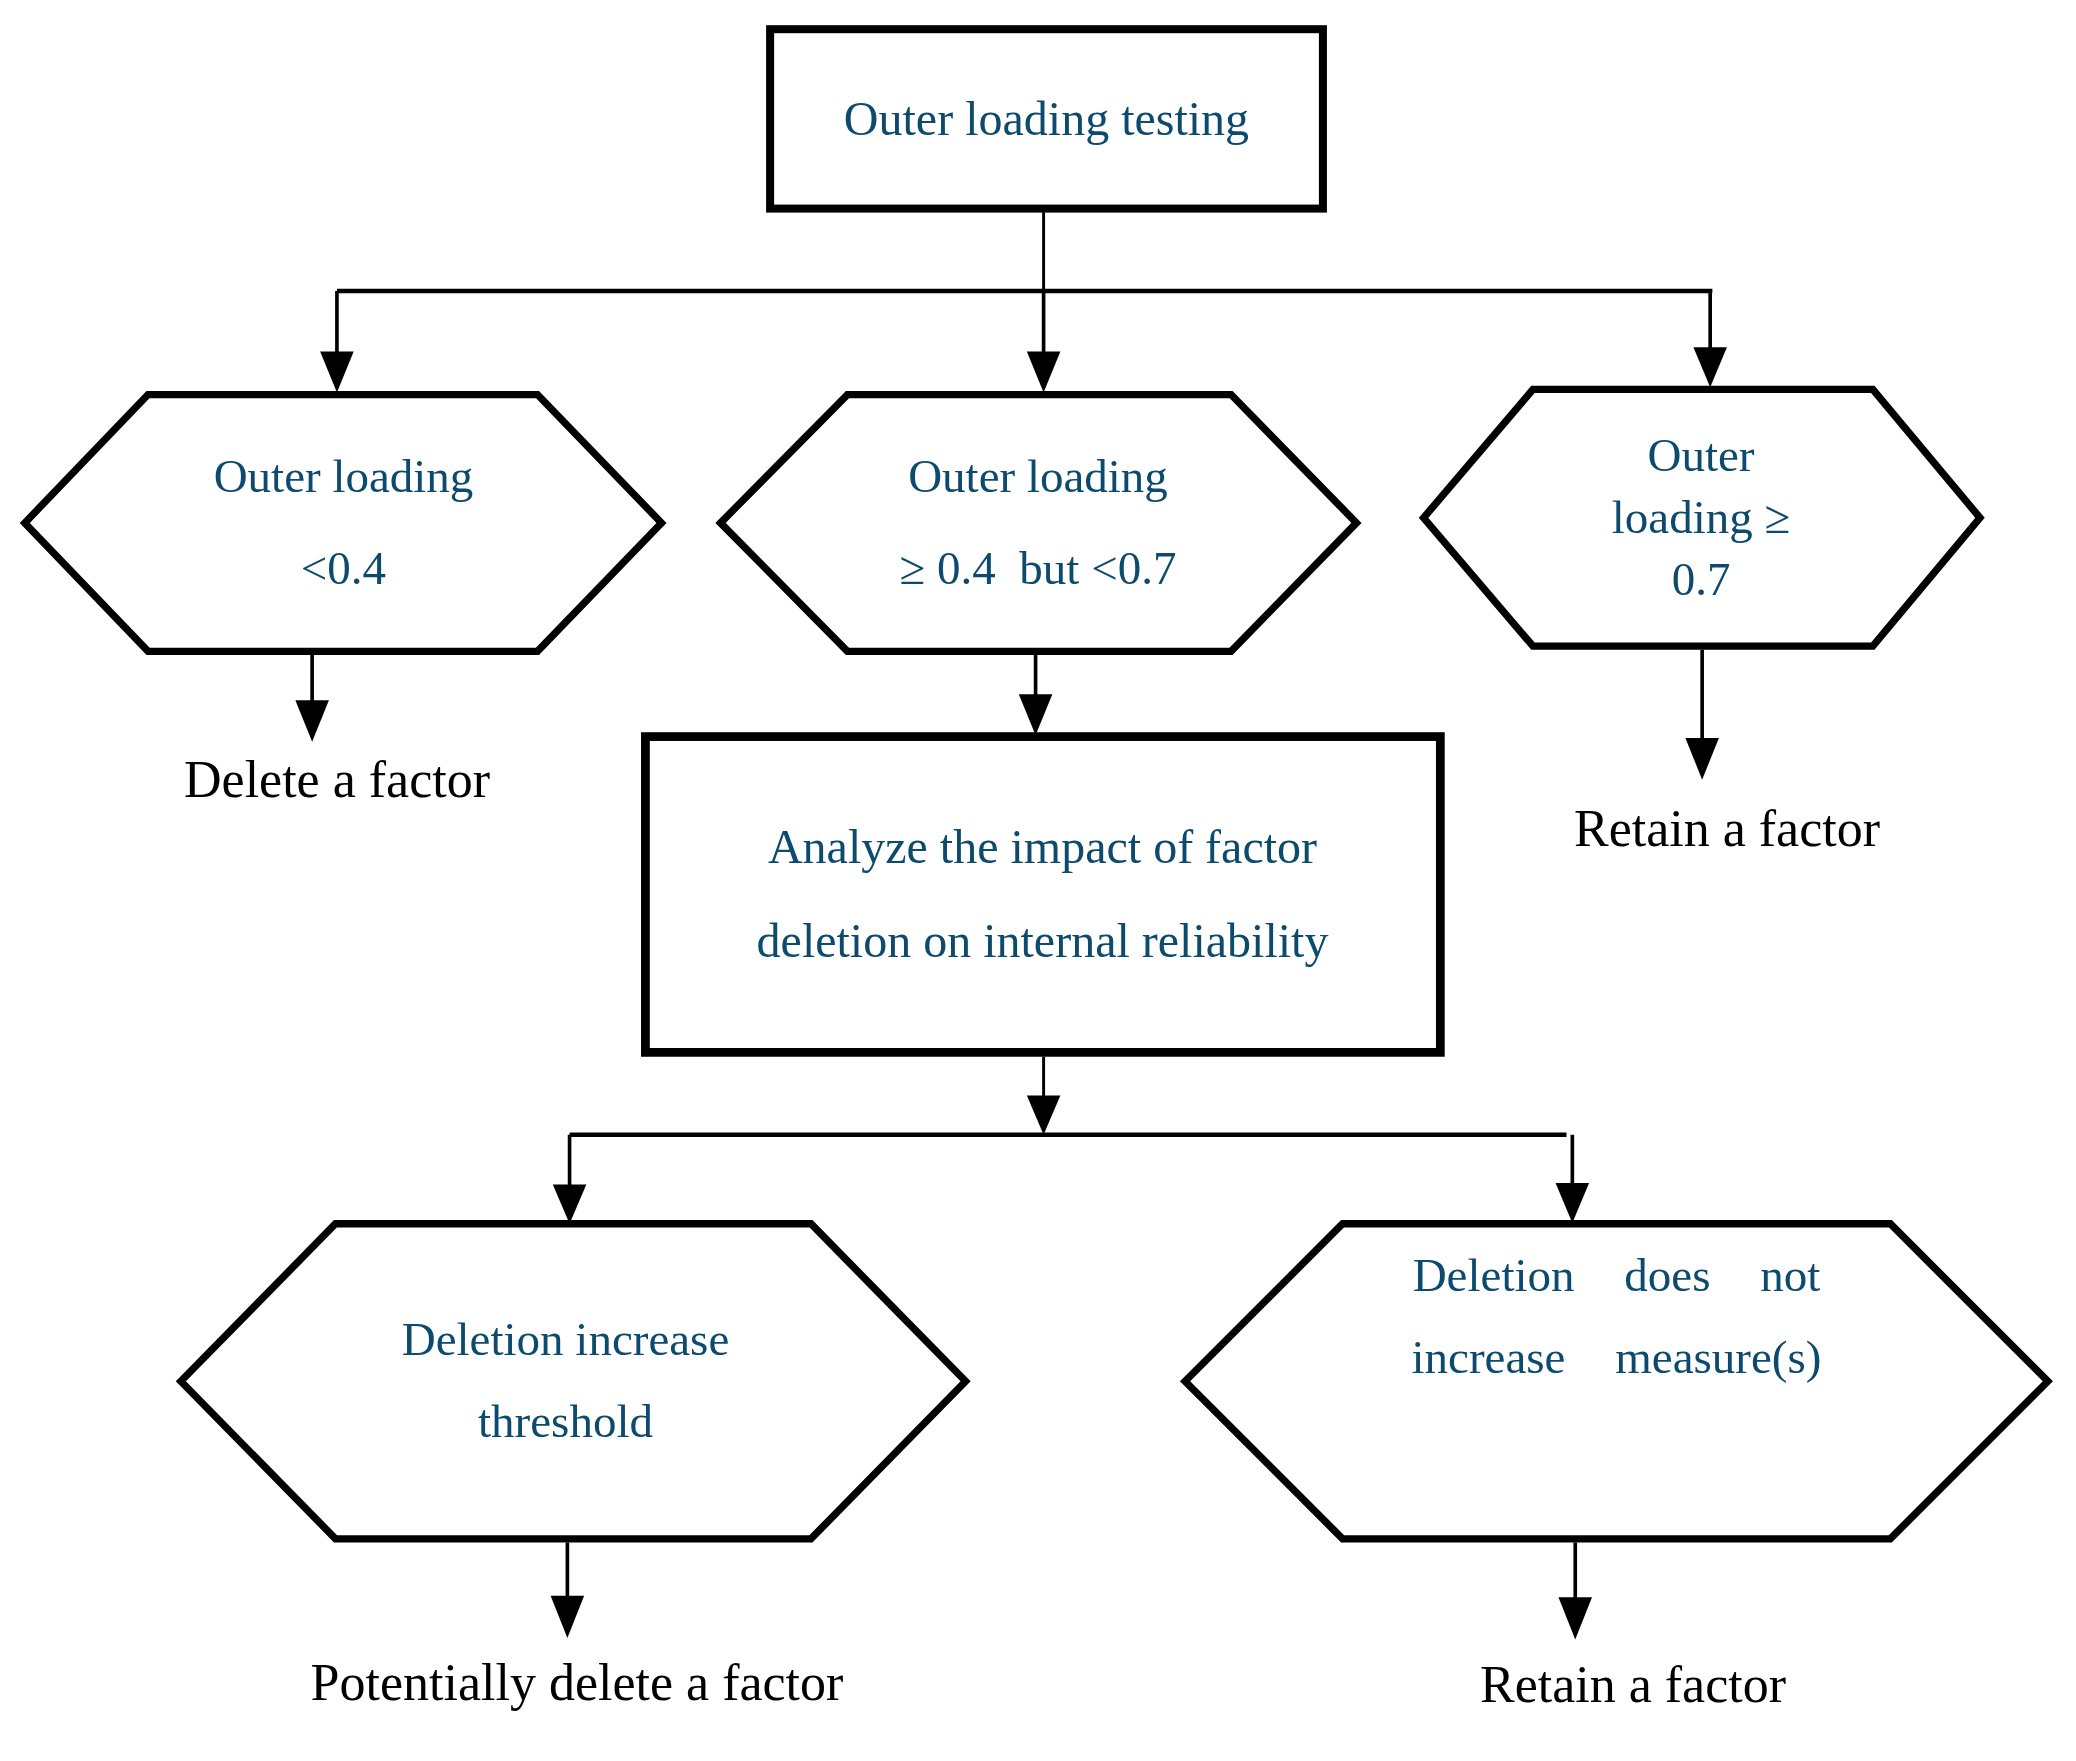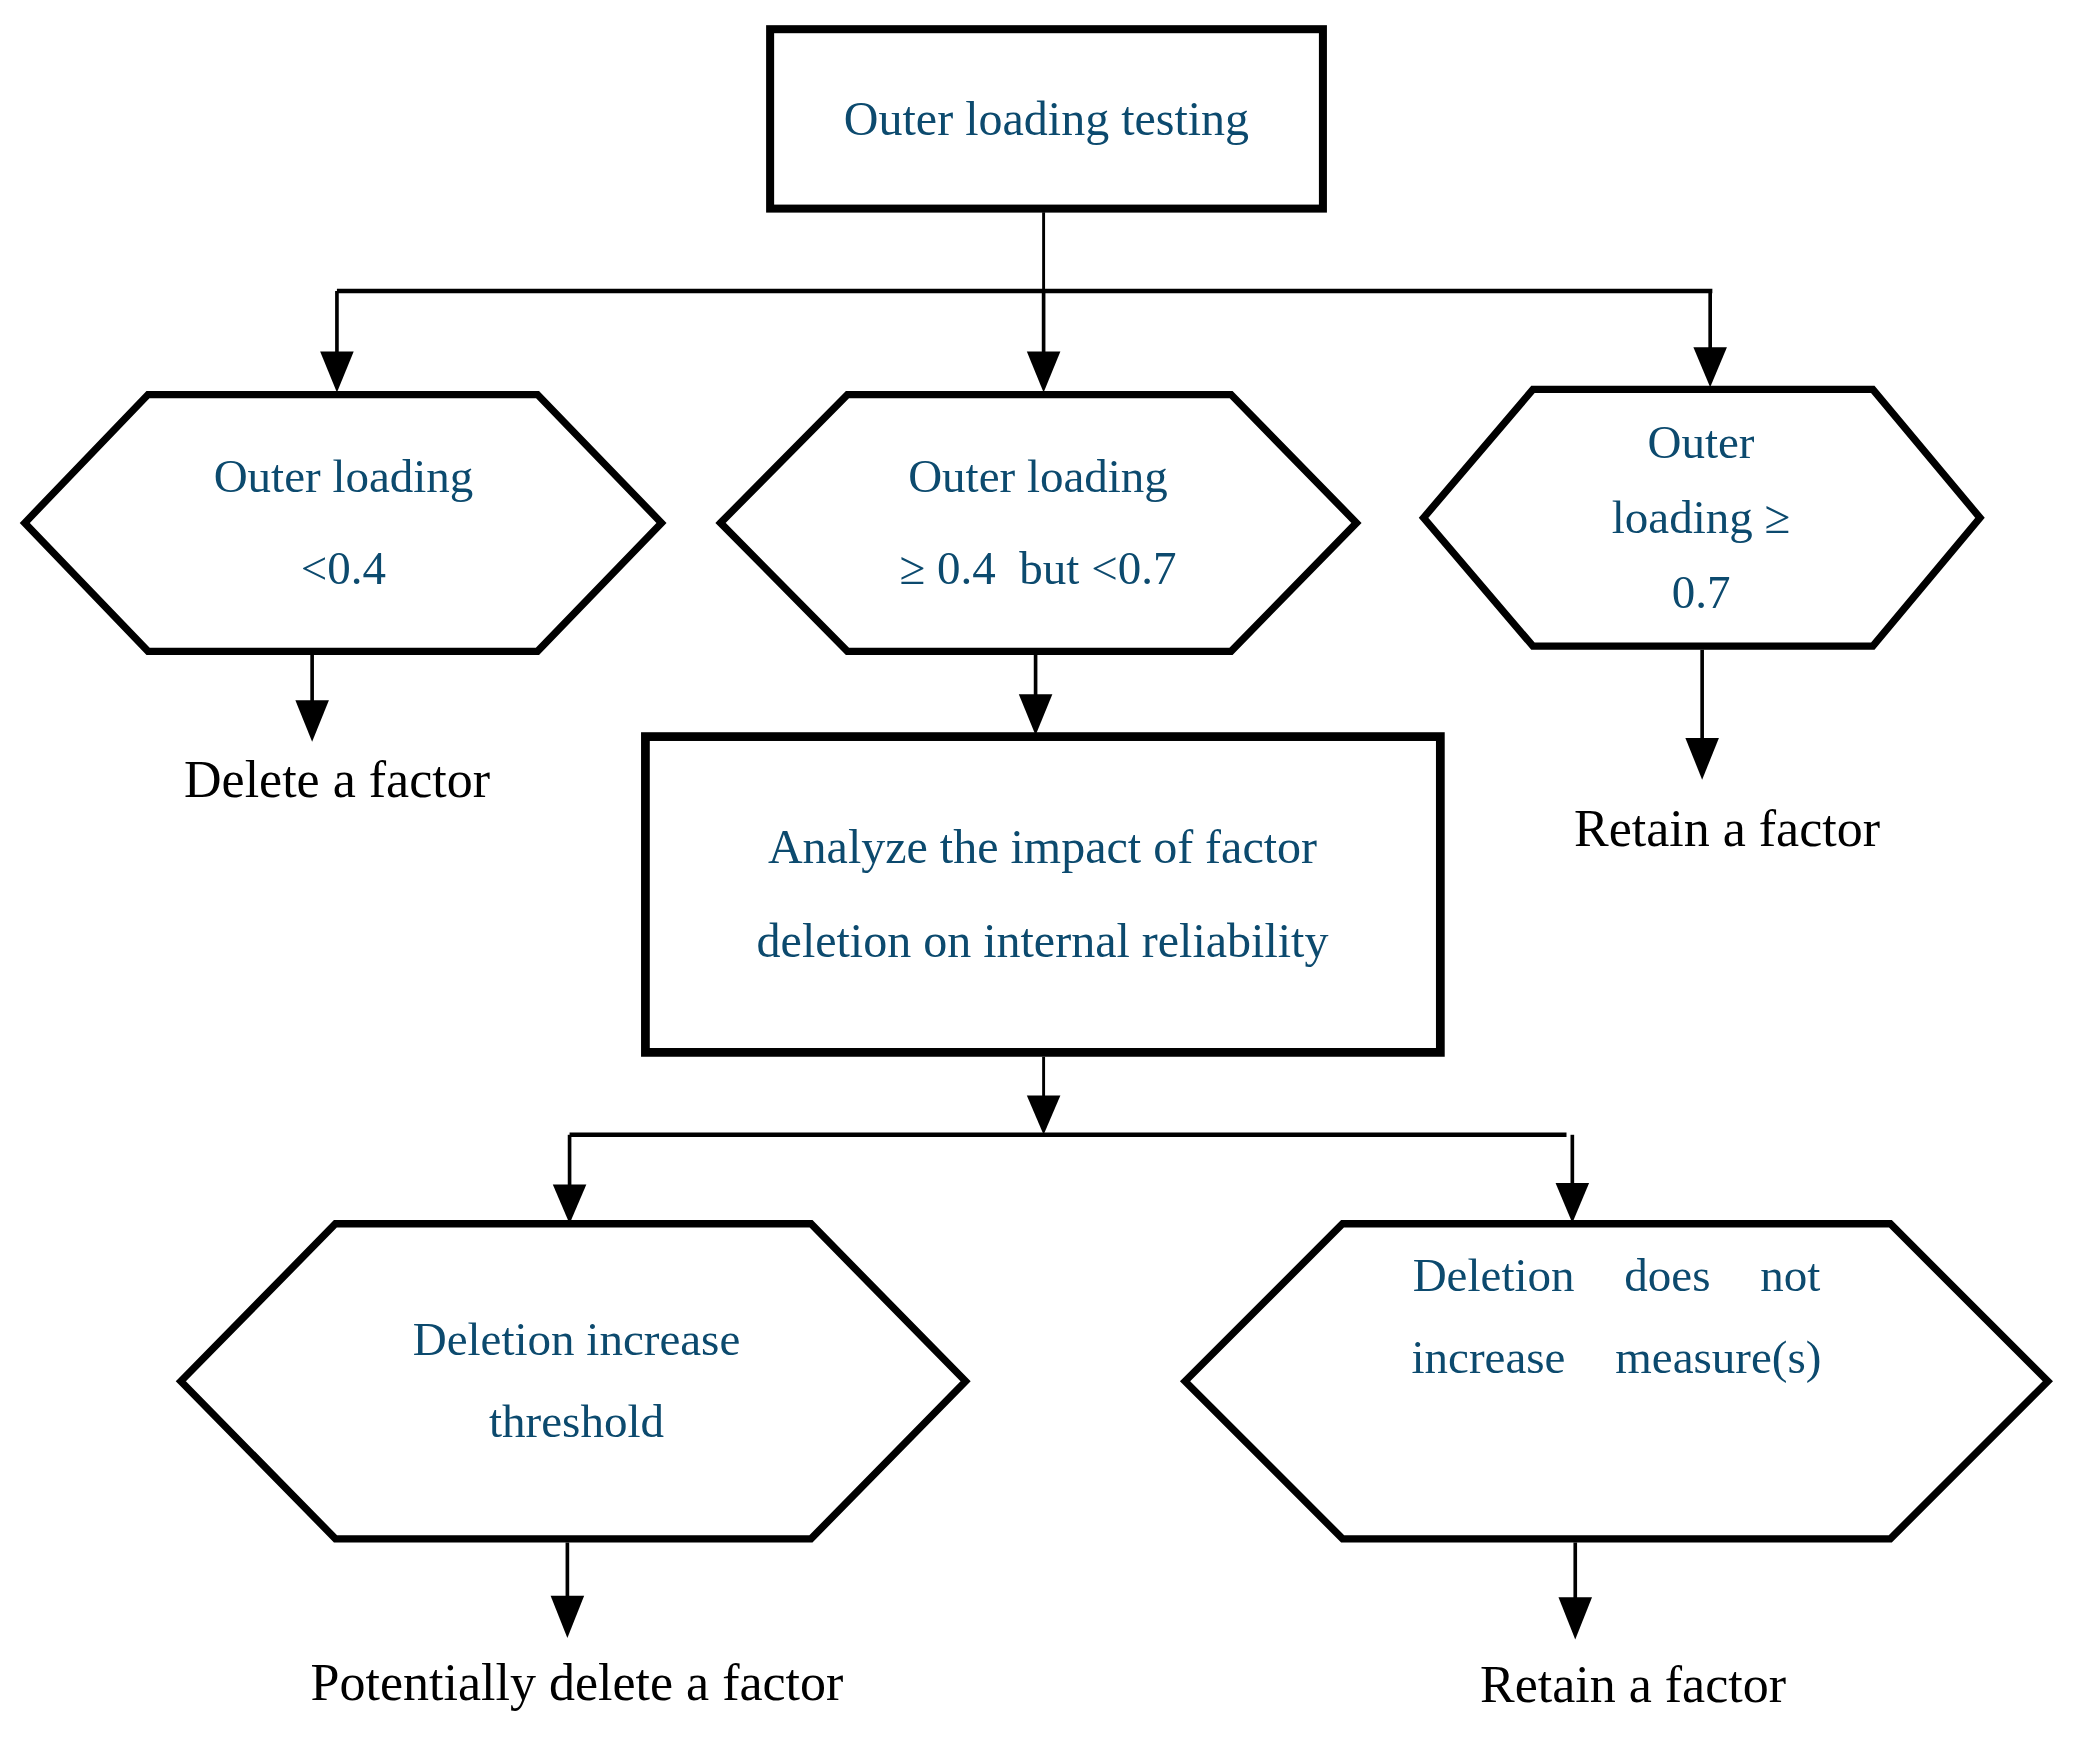--- a/index.html
+++ b/index.html
@@ -31,23 +31,23 @@
     text-align: center;
     color: #0c4a6e;
   }
   .node-text .line {
     white-space: pre;
     line-height: 1.0;
   }
   .t-start { left: 770px; top: 29px; width: 553px; height: 179px; font-size: 48px; }
   .t-hex-low { left: 25px; top: 394px; width: 637px; height: 257px; font-size: 47px; row-gap: 45px; }
   .t-hex-mid { left: 720px; top: 394px; width: 636px; height: 257px; font-size: 47px; row-gap: 45px; }
-  .t-hex-high { left: 1423px; top: 389px; width: 556px; height: 257px; font-size: 47px; row-gap: 28px; }
+  .t-hex-high { left: 1423px; top: 389px; width: 556px; height: 257px; font-size: 47px; row-gap: 15px; }
   .t-analyze { left: 645px; top: 736px; width: 795px; height: 316px; font-size: 48px; row-gap: 48px; gap: 46px; }
-  .t-hex-inc { left: 184px; top: 1223px; width: 785px; height: 315px; font-size: 47px; row-gap: 35px; }
+  .t-hex-inc { left: 173px; top: 1223px; width: 785px; height: 315px; font-size: 47px; row-gap: 35px; }
   .t-hex-not { left: 1185px; top: 1159px; width: 863px; height: 315px; font-size: 47px; row-gap: 35px; word-spacing: 0.28em; }
   .outcome-label {
     position: absolute;
     z-index: 1;
     transform: translateX(-50%);
     white-space: pre;
     font-size: 52px;
     line-height: 1.0;
     color: #000;
   }

